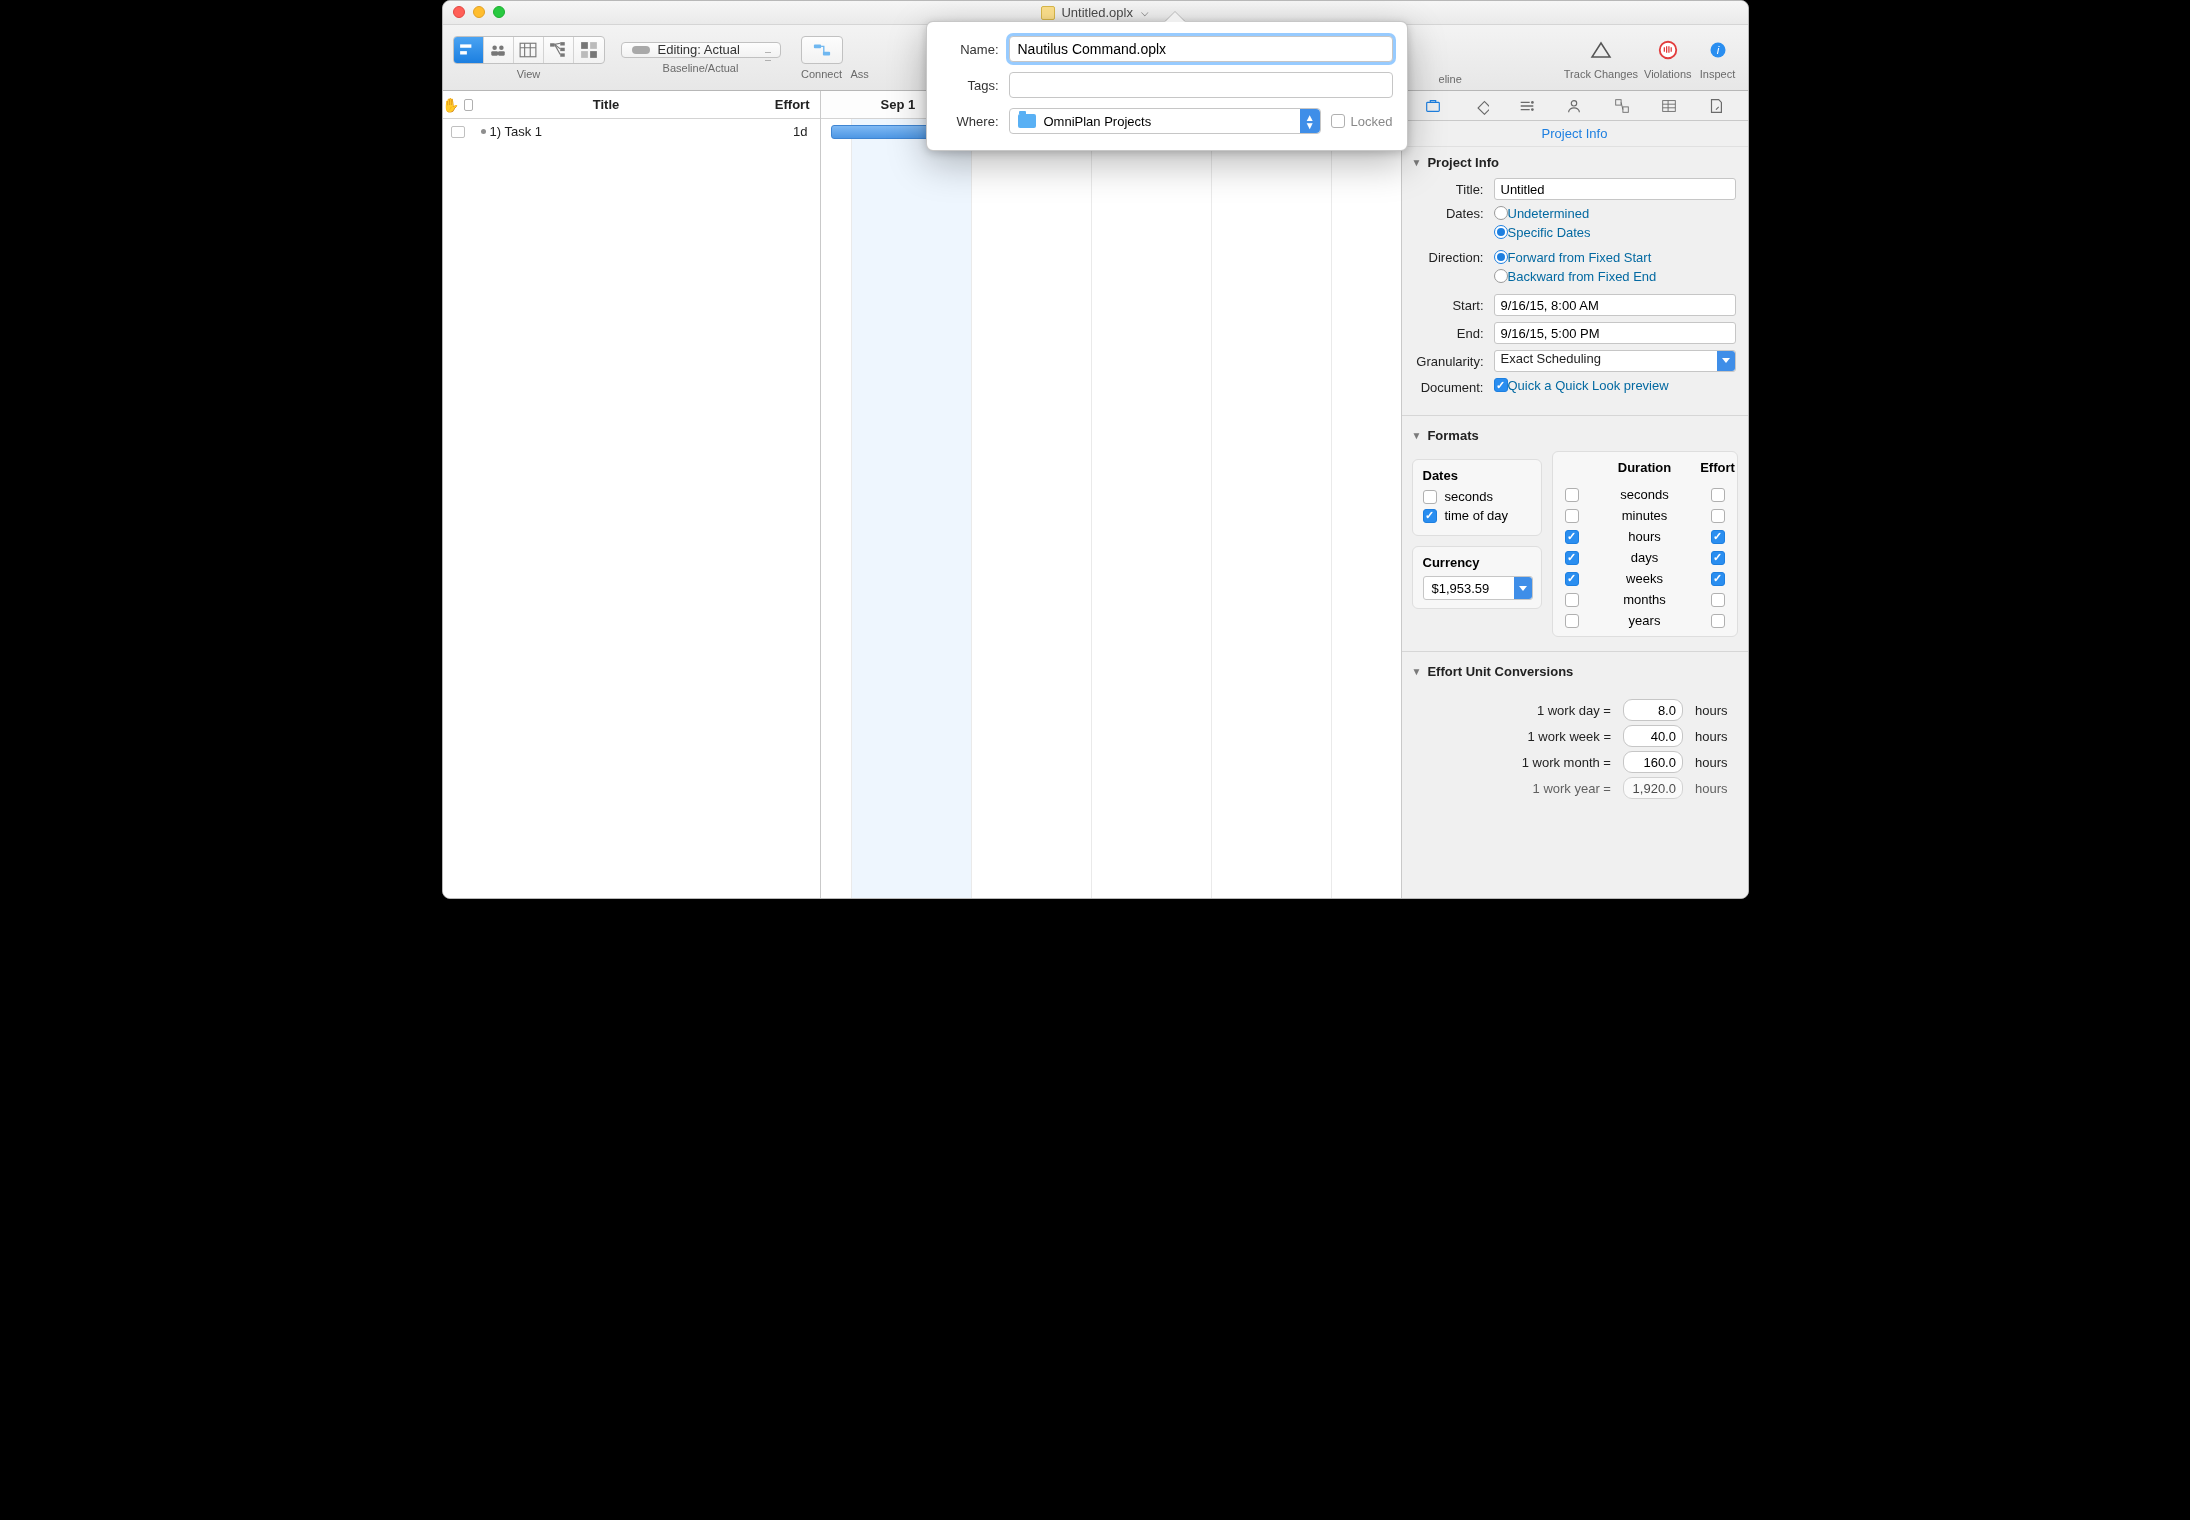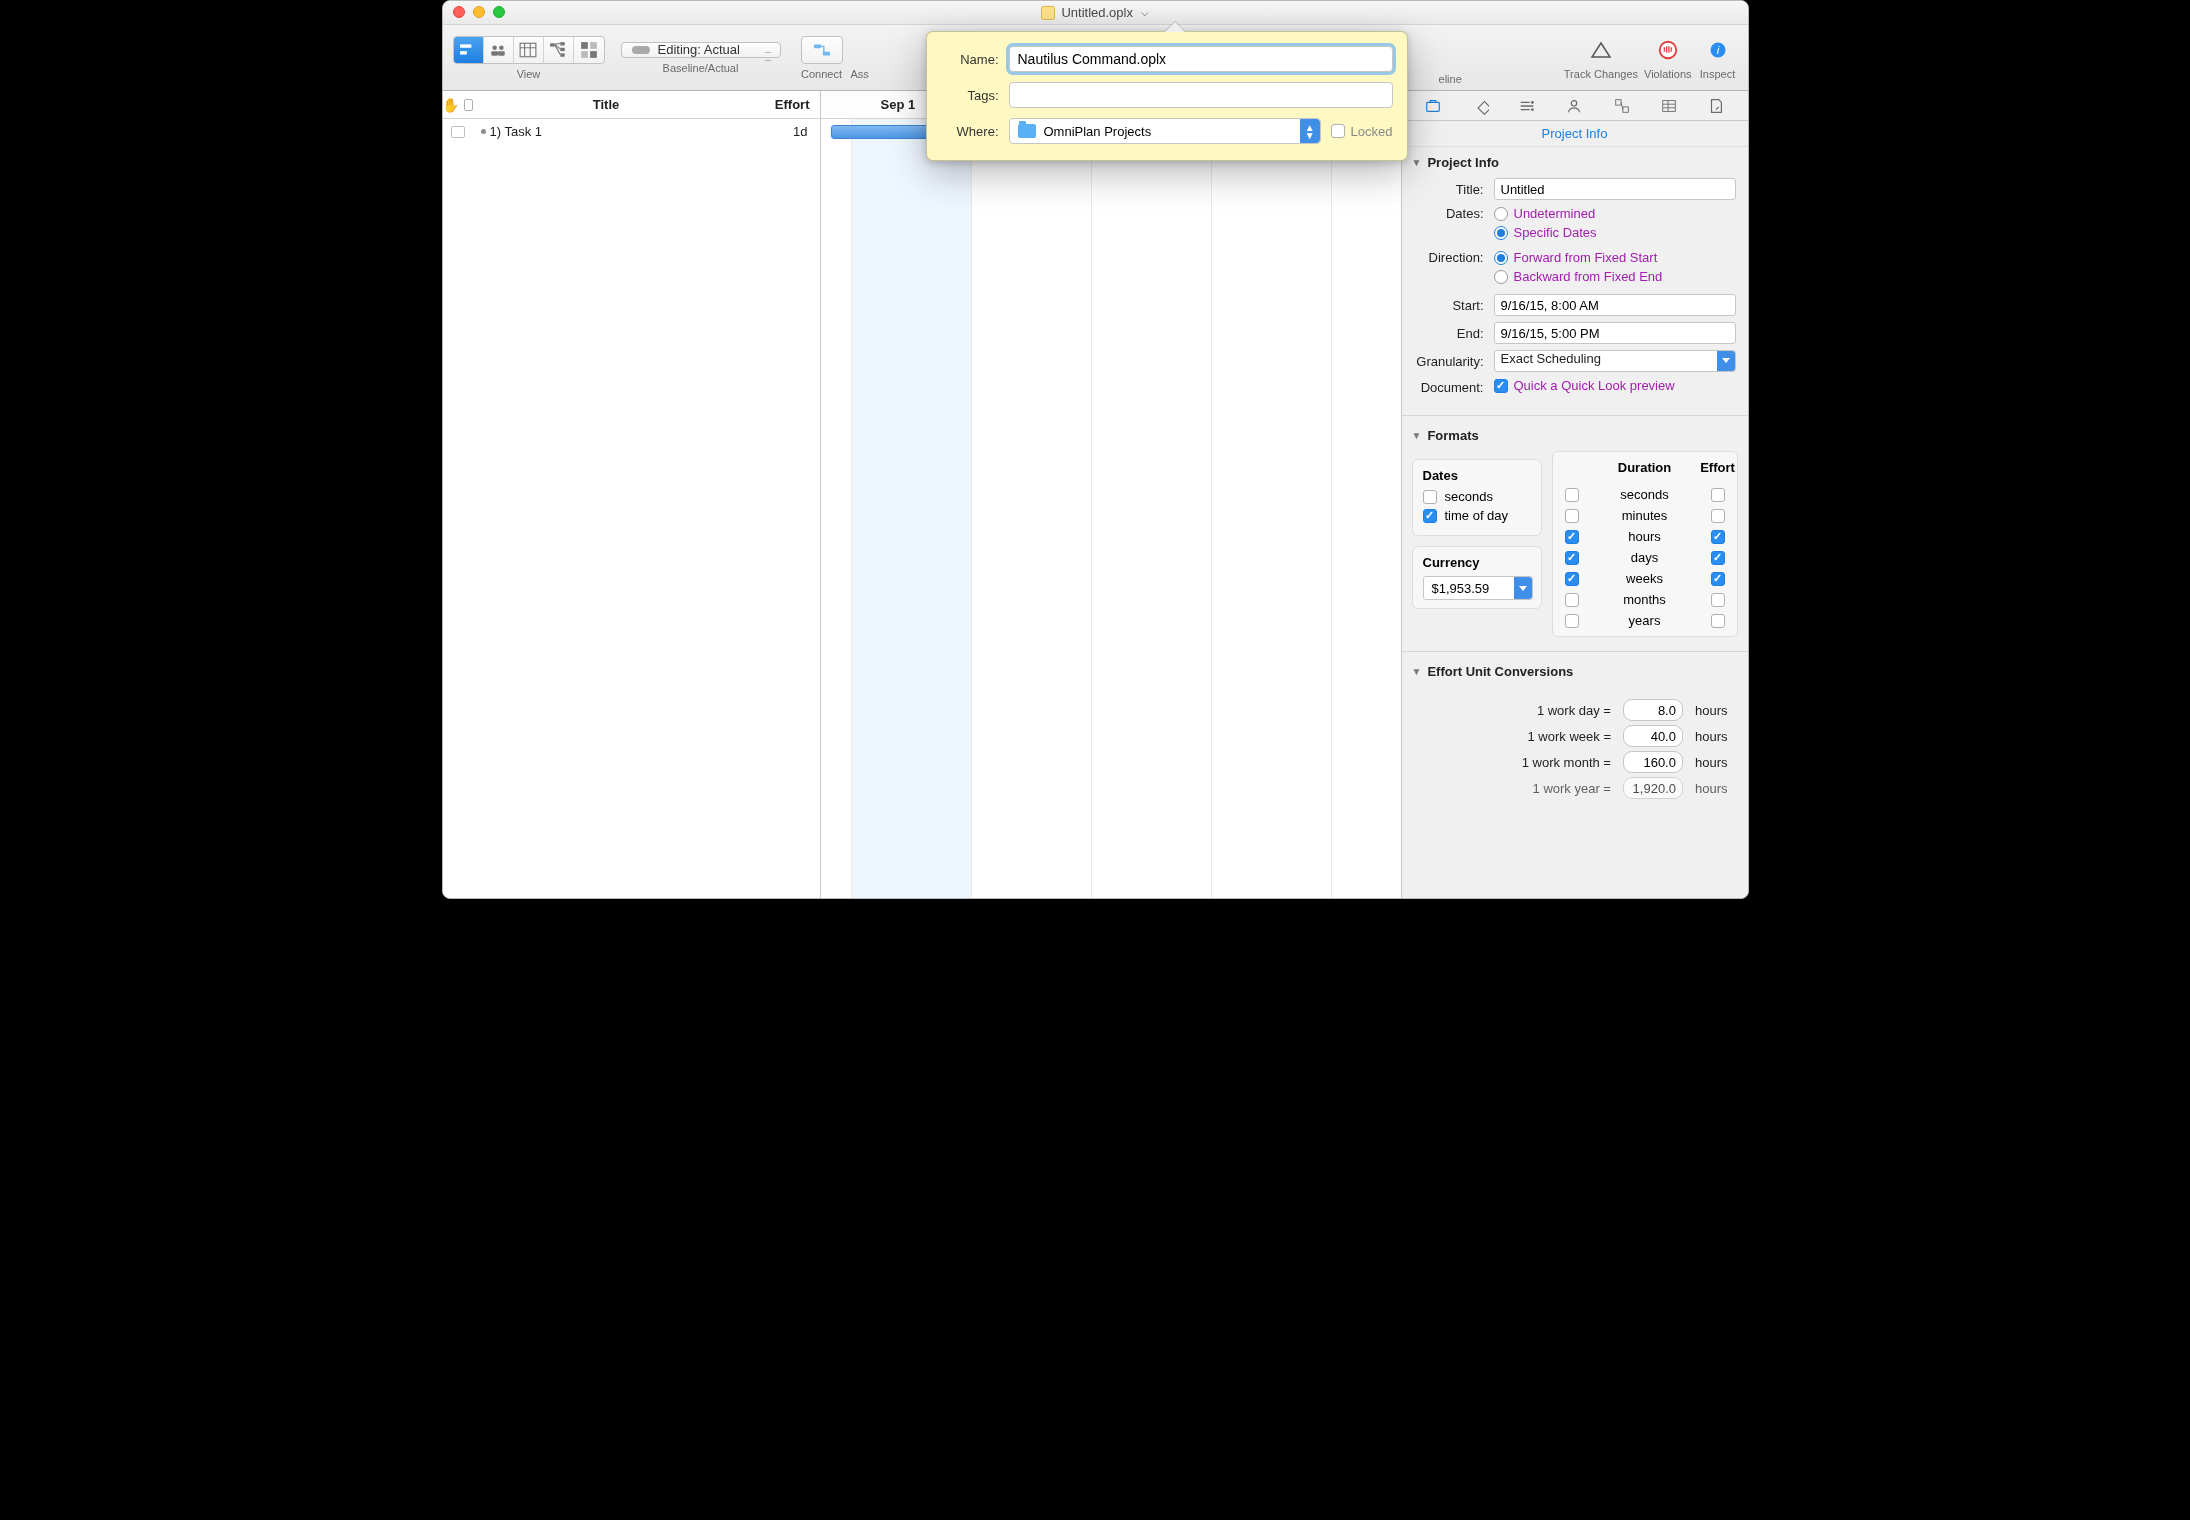--- a/index.html
+++ b/index.html
@@ -64,21 +64,21 @@
   .insp-title { height:26px; display:flex; align-items:center; justify-content:center; font-size:13px; color:#1d7fe0; border-bottom:1px solid #e0e0e0;}
   .section-hdr { display:flex; align-items:center; gap:6px; padding:8px 10px; font-size:13px; font-weight:700; color:#222;}
   .disclose { font-size:10px; color:#7a7a7a;}
   .form { padding: 0 12px 8px 12px; }
   .frow { display:flex; align-items:center; margin-bottom:6px; font-size:13px; color:#222;}
   .flabel { width:80px; text-align:right; padding-right:10px;}
   .finput { flex:1; height:22px; border:1px solid #c6c6c6; border-radius:3px; background:#fff; padding:0 6px; font-size:13px;}
   .fselect { flex:1; height:22px; border:1px solid #c6c6c6; border-radius:3px; background:linear-gradient(#fff,#fff); padding:0 6px; font-size:13px; position:relative;}
   .fselect::after { content:""; position:absolute; right:0; top:0; width:18px; height:100%; background:#3f8ee8; border-radius:0 3px 3px 0;}
   .fselect::before { content:""; position:absolute; right:5px; top:7px; border-left:4px solid transparent; border-right:4px solid transparent; border-top:5px solid #fff; z-index:1;}
-  .radio-row, .check-row { display:flex; align-items:center; gap:6px; font-size:13px; color:#a21caf; margin-bottom:4px;}
+  .radio-row, .check-row { display:flex; align-items:flex-start; gap:0; font-size:13px; color:#0369a1; margin-bottom:4px;}
   .radio { width:14px; height:14px; border-radius:50%; border:1px solid #9a9a9a; display:inline-flex; align-items:center; justify-content:center; background:#fff;}
   .radio.on { border-color:#1d7fe0;}
   .radio.on::after { content:""; width:8px; height:8px; border-radius:50%; background:#1d7fe0;}
   .check { width:14px; height:14px; border-radius:3px; border:1px solid #b0b0b0; background:#fff; display:inline-flex; align-items:center; justify-content:center; font-size:11px; color:#fff;}
   .check.on { background:#2a8ef0; border-color:#1d7fe0;}
   .check.on::after { content:"✓"; font-weight:700;}
   .divider { height:1px; background:#d6d6d6; margin:4px 0;}
   .formats-grid { display:flex; gap:10px; padding:0 10px 10px 10px;}
   .fbox { background:#f7f7f7; border:1px solid #dedede; border-radius:6px; padding:8px 10px; font-size:13px;}
   .fbox h4 { font-size:13px; font-weight:700; margin-bottom:6px;}
@@ -86,21 +86,21 @@
   .fbox.right { flex:1;}
   .dur-grid { display:grid; grid-template-columns: 18px 1fr 18px; gap:6px 10px; align-items:center; justify-items:center;}
   .dur-grid .lbl { justify-self:center; }
   .currency-sel { display:flex; align-items:center; border:1px solid #c6c6c6; border-radius:3px; background:#fff; height:24px; width:110px; position:relative; padding:0 22px 0 8px;}
   .currency-sel::after { content:""; position:absolute; right:0; top:0; width:18px; height:100%; background:#3f8ee8; border-radius:0 3px 3px 0;}
   .currency-sel::before { content:""; position:absolute; right:5px; top:9px; border-left:4px solid transparent; border-right:4px solid transparent; border-top:5px solid #fff; z-index:1;}
   .conv-row { display:grid; grid-template-columns: 1fr 60px auto; gap:12px; align-items:center; font-size:13px; color:#222; padding: 2px 20px;}
   .conv-row .unit-label { text-align:right;}
   .conv-row input { height:22px; border:1px solid #c6c6c6; border-radius:9px; background:#fff; text-align:right; padding:0 6px; font-size:13px;}
   
-  .popover { position:absolute; left:483px; top:30px; width:482px; background:#fef9c3;
+  .popover { position:absolute; left:483px; top:20px; width:482px; background:#ffffff;
     border:1px solid rgba(0,0,0,0.22); border-radius:7px; box-shadow:0 12px 38px rgba(0,0,0,0.28), 0 2px 8px rgba(0,0,0,0.18);
     padding:14px 14px 12px 14px; z-index:50;}
   .popover::before { content:""; position:absolute; top:-10px; left:238px; width:0; height:0;
     border-left:10px solid transparent; border-right:10px solid transparent; border-bottom:10px solid #efefef;
     filter: drop-shadow(0 -1px 0 rgba(0,0,0,0.2));}
   .prow { display:flex; align-items:center; margin-bottom:10px; gap:10px; font-size:13px;}
   .prow .plabel { width:58px; text-align:right; color:#333;}
   .pname { flex:1; height:26px; border:1px solid #c6c6c6; border-radius:4px; background:#fff; padding:0 8px; font-size:14px; box-shadow:0 0 0 3px rgba(82,168,255,0.6);}
   .ptags { flex:1; height:26px; border:1px solid #c6c6c6; border-radius:4px; background:#fff; padding:0 8px; font-size:14px;}
   .pwhere { flex:1; height:26px; border:1px solid #c6c6c6; border-radius:4px; background:#fff; display:flex; align-items:center; padding:0 24px 0 8px; gap:8px; position:relative;}

